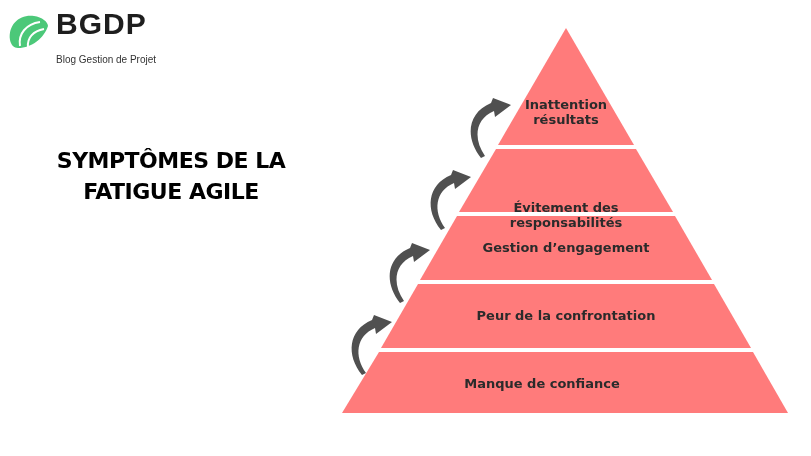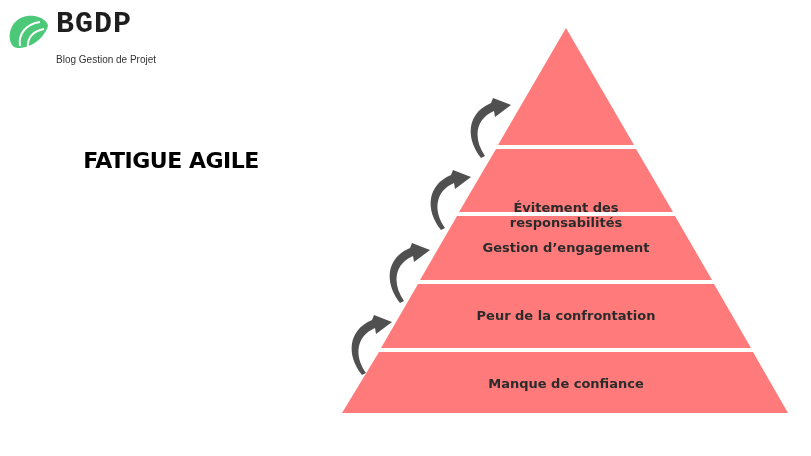--- a/index.html
+++ b/index.html
@@ -4,21 +4,21 @@
   <style>
     html, body { margin: 0; padding: 0; }
     body {
       width: 811px; height: 456px; background: #ffffff; position: relative; overflow: hidden;
       font-family: "DejaVu Sans", sans-serif;
     }
     .logo { position: absolute; left: 6px; top: 10px; display: flex; align-items: flex-start; }
     .logo-mark { width: 44px; height: 40px; }
     .logo-text { margin-left: 6px; }
     .logo-title {
-      font-family: Liberation Mono, monospace; font-weight: bold; font-size: 30px;
+      font-family: Liberation Sans, sans-serif; font-weight: bold; font-size: 30px;
       line-height: 28px; color: #1e1e1e; letter-spacing: 1px; display: block;
     }
     .logo-sub {
       font-family: "Liberation Sans", sans-serif; font-size: 10px; color: #333333; display: block; margin-top: 16px;
     }
     .title {
       position: absolute; left: 22px; top: 145px; width: 298px; text-align: center;
       font-family: "DejaVu Sans", sans-serif; font-weight: bold; font-size: 22px; line-height: 31px;
       color: #000000; letter-spacing: -0.5px;
     }
@@ -36,20 +36,21 @@
     <path d="M14 36 C12 24 20 14 34 12" stroke="#ffffff" stroke-width="2" fill="none"></path>
     <path d="M22 37 C21 28 27 21 38 19" stroke="#ffffff" stroke-width="2" fill="none"></path>
   </svg>
   <div class="logo-text">
     <span class="logo-title">BGDP</span>
     <span class="logo-sub">Blog Gestion de Projet</span>
   </div>
 </div>
 
 <div class="title">
+  <span>SYMPTÔMES DE LA</span>
   <span>FATIGUE AGILE</span>
 </div>
 
 <svg class="diagram" width="811" height="456" viewBox="0 0 811 456">
 
   <polygon fill="#ff7b7b" points="566,28 634,145 498,145"></polygon>
   <polygon fill="#ff7b7b" points="496,149 636,149 673,212 459,212"></polygon>
   <polygon fill="#ff7b7b" points="457,216 675,216 712,280 420,280"></polygon>
   <polygon fill="#ff7b7b" points="418,284 714,284 751,348 381,348"></polygon>
   <polygon fill="#ff7b7b" points="379,352 753,352 788,413 342,413"></polygon>
@@ -62,26 +63,28 @@
   </g>
   <g fill="#505050">
     <path d="M441 230 C425 210 427 185 451 175 L453 170 L471 177 L455 189 L454 183 C435 191 433 211 445 228 Z"></path>
   </g>
   <g fill="#505050">
     <path d="M481 158 C465 138 467 113 491 103 L493 98 L511 105 L495 117 L494 111 C475 119 473 139 485 156 Z"></path>
   </g>
 </svg>
 
 <div class="lbl" style="left:506px; top:97px; width:120px;">
+  <div>Inattention</div>
+  <div>résultats</div>
 </div>
 <div class="lbl" style="left:476px; top:164px; width:180px;margin-top:36px;">
   <div>Évitement des</div>
   <div>responsabilités</div>
 </div>
 <div class="lbl" style="left:446px; top:240px; width:240px;">
   <div>Gestion d’engagement</div>
 </div>
 <div class="lbl" style="left:426px; top:308px; width:280px;">
   <div>Peur de la confrontation</div>
 </div>
-<div class="lbl" style="left:426px; top:376px; width:280px;">
+<div class="lbl" style="left:402px; top:376px; width:280px;">
   <div>Manque de confiance</div>
 </div>
 
 </body></html>

